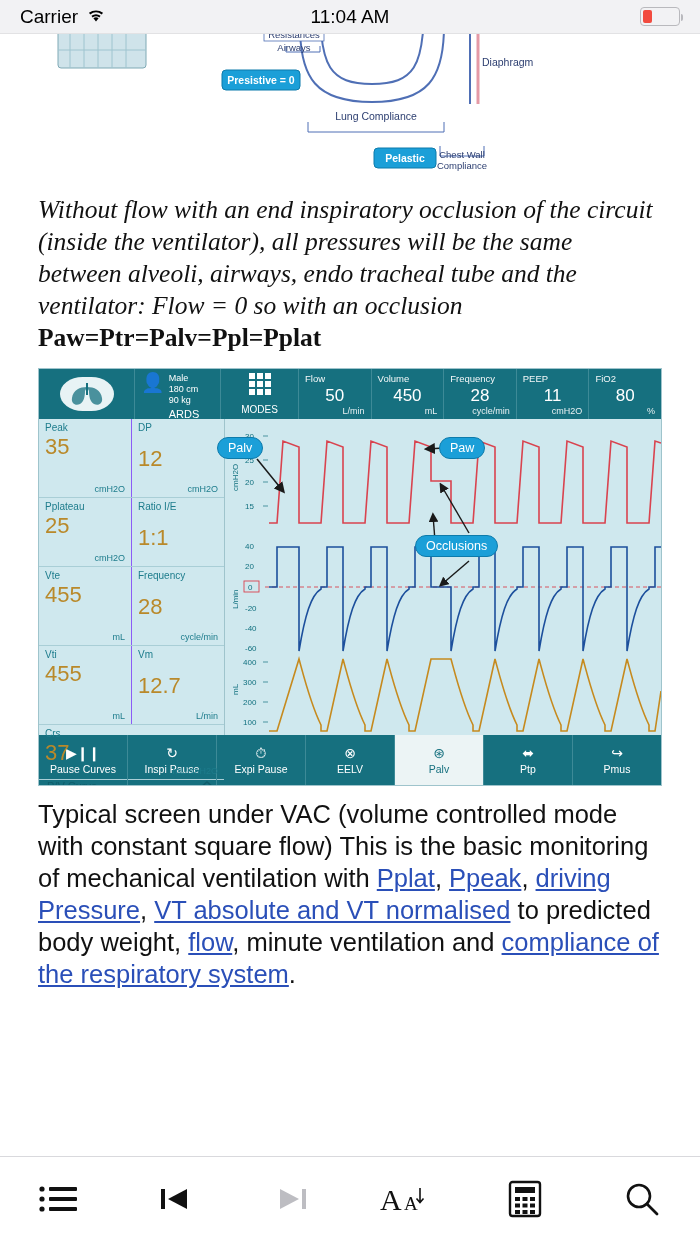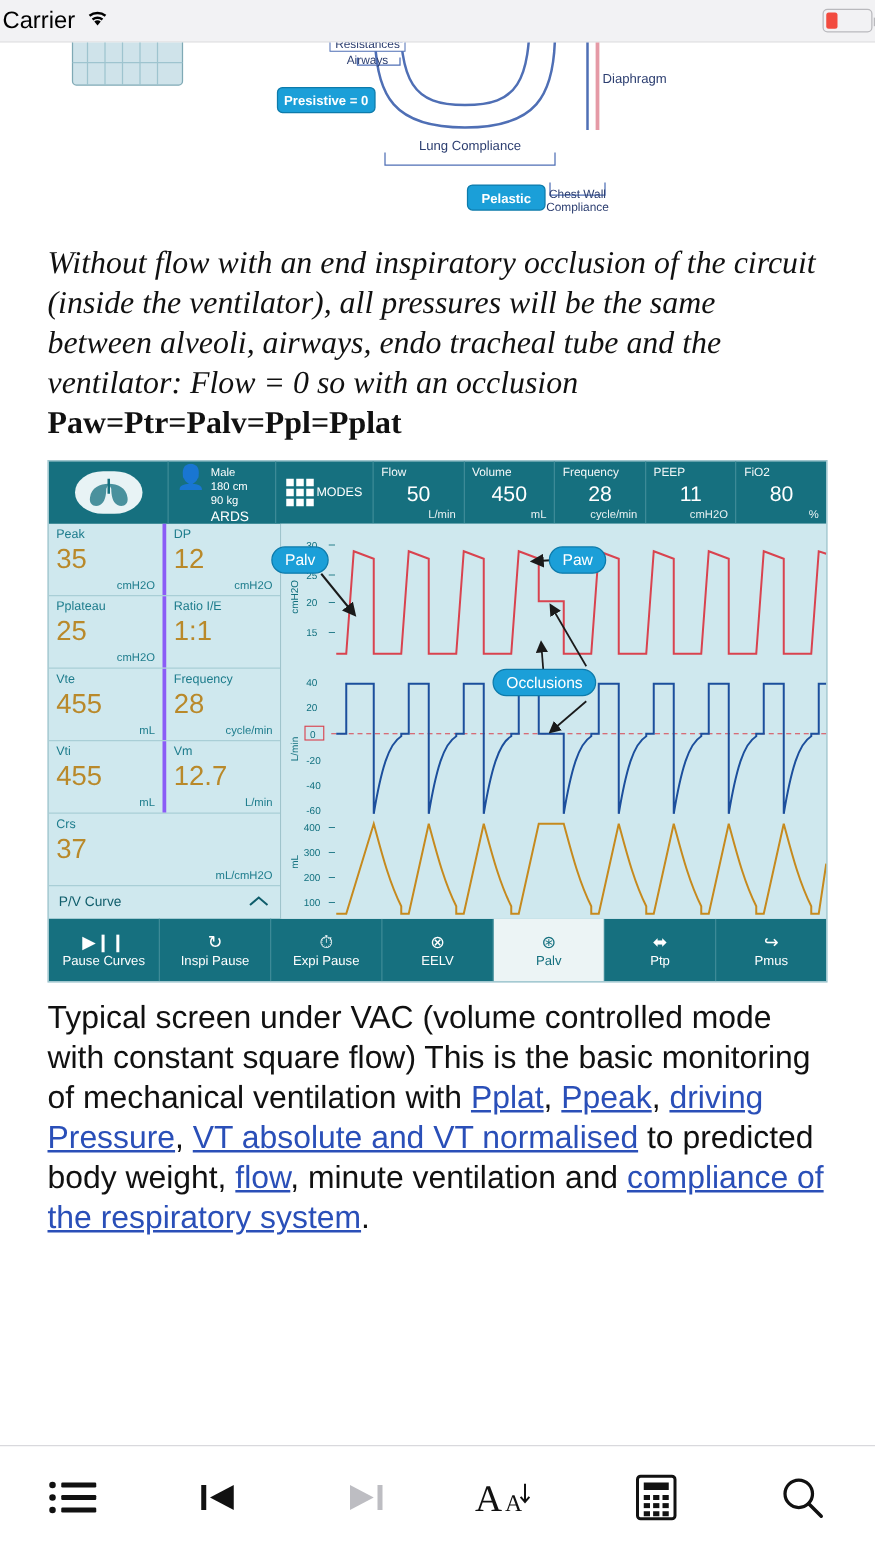--- a/index.html
+++ b/index.html
@@ -10,21 +10,21 @@
     font-family: "Liberation Sans", sans-serif;
     overflow: hidden;
     position: relative;
   }
 
   
   .statusbar {
     height: 34px;
     background: #f2f2f4;
     display: flex; align-items: center;
-    padding: 0 2px;
+    padding: 0 20px;
     position: relative;
     border-bottom: 1px solid #e2e2e4;
   }
   .sb-left { display:flex; align-items:center; gap:7px; }
   .sb-carrier { font-size: 19px; color:#000; }
   .sb-time {
     position:absolute; left:0; right:0; text-align:center;
     font-size: 19px; color:#000; font-weight: 400;
   }
   .sb-right { margin-left:auto; display:flex; align-items:center; }
@@ -74,33 +74,33 @@
   }
   .vt-cell { border-right:1px solid #3d8a97; padding:4px 6px; position:relative; }
   .vt-patient { width:96px; display:flex; align-items:center; justify-content:center; }
   .lungs {
     width:54px; height:34px; border-radius:50%/60%;
     background:#e8f3f5; display:flex; align-items:center; justify-content:center;
     color:#16707f; font-size:9px;
   }
   .vt-info { width:86px; font-size:9px; line-height:11px; display:flex; }
   .vt-info .person { font-size:19px; line-height:19px; margin-right:4px;}
-  .vt-modes { width:78px; display:flex; flex-direction:row; align-items:center; justify-content:center; gap:2px; }
+  .vt-modes { width:78px; display:flex; flex-direction:column; align-items:center; justify-content:space-between; gap:2px; }
   .grid3 { display:grid; grid-template-columns:repeat(3,6px); grid-template-rows:repeat(3,6px); gap:2px; }
   .grid3 i { background:#fff; display:block; width:6px; height:6px; }
   .vt-num { flex:1; display:flex; flex-direction:column; }
   .vt-num .lbl { font-size:9.5px; opacity:.95; }
   .vt-num .val { text-align:center; font-size:17px; margin-top:2px; }
   .vt-num .unit { text-align:right; font-size:9px; opacity:.9; margin-top:auto; }
 
   .vent-body { display:flex; height: 316px; }
   .vparams { width:186px; border-right:1px solid #9fc4cc; display:flex; flex-direction:column; }
   .prow { flex:1; display:flex; border-bottom:1px solid #a9ced6; }
   .pcell { flex:1; padding:3px 6px; position:relative; display:flex; flex-direction:column; }
-  .pcell + .pcell { border-left:3px solid #8b5cf6; }
+  .pcell + .pcell { border-left:1px solid #8b5cf6;gap:12px; }
   .pcell .pl { font-size:10px; color:#1d7c8c; }
   .pcell .pv { text-align:left; font-size:22px; color:#b9892a; margin-top:1px; }
   .pcell .pu { font-size:9px; color:#1d7c8c; text-align:right; margin-top:auto; }
   .pvcurve { height:26px; display:flex; align-items:center; justify-content:space-between; padding:0 8px; font-size:11px; color:#0f5d6b;}
 
   .graphs { flex:1; position:relative; background:#cfe8ee; }
   .graphs svg { position:absolute; inset:0; }
 
   .callout {
     position:absolute; background:#1b9fd8; color:#fff; border-radius:11px;
@@ -132,20 +132,21 @@
   <div class="sb-left">
     <span class="sb-carrier">Carrier</span>
     <span>
       <svg width="22" height="16" viewBox="0 0 22 16">
           <path d="M11 14.4l2.6-3.2a4.1 4.1 0 0 0-5.2 0L11 14.4z" fill="#000"></path>
           <path d="M4.6 6.6a10.6 10.6 0 0 1 12.8 0" stroke="#000" stroke-width="2" fill="none"></path>
           <path d="M7 9.6a7 7 0 0 1 8 0" stroke="#000" stroke-width="2" fill="none"></path>
         </svg>
     </span>
   </div>
+  <div class="sb-time">11:04 AM</div>
   <div class="sb-right">
     <div class="batt">
         <div class="batt-fill"></div>
       </div>
   </div>
 </div>
 
 <div class="content">
 
   <div class="topfig">
@@ -401,21 +402,21 @@
           </defs>
           <path d="M32 40 L58 72" stroke="#1a1a1a" stroke-width="1.6" fill="none" marker-end="url(#ah)"></path>
           <path d="M236 28 L202 30" stroke="#1a1a1a" stroke-width="1.6" fill="none" marker-end="url(#ah)"></path>
           <path d="M244 114 L216 66" stroke="#1a1a1a" stroke-width="1.4" fill="none" marker-end="url(#ah)"></path>
           <path d="M210 122 L208 96" stroke="#1a1a1a" stroke-width="1.4" fill="none" marker-end="url(#ah)"></path>
           <path d="M244 142 L216 166" stroke="#1a1a1a" stroke-width="1.4" fill="none" marker-end="url(#ah)"></path>
         </svg>
 
         <div class="callout" style="left:-8px; top:18px;">Palv</div>
         <div class="callout" style="left:214px; top:18px;">Paw</div>
-        <div class="callout" style="left:169px; top:116px;">Occlusions</div>
+        <div class="callout" style="left:190px; top:116px;">Occlusions</div>
       </div>
     </div>
 
     <div class="vent-bottom">
       <div class="vb">
         <div class="ic">▶❙❙</div>
         <div>Pause Curves</div>
       </div>
       <div class="vb">
         <div class="ic">↻</div>

